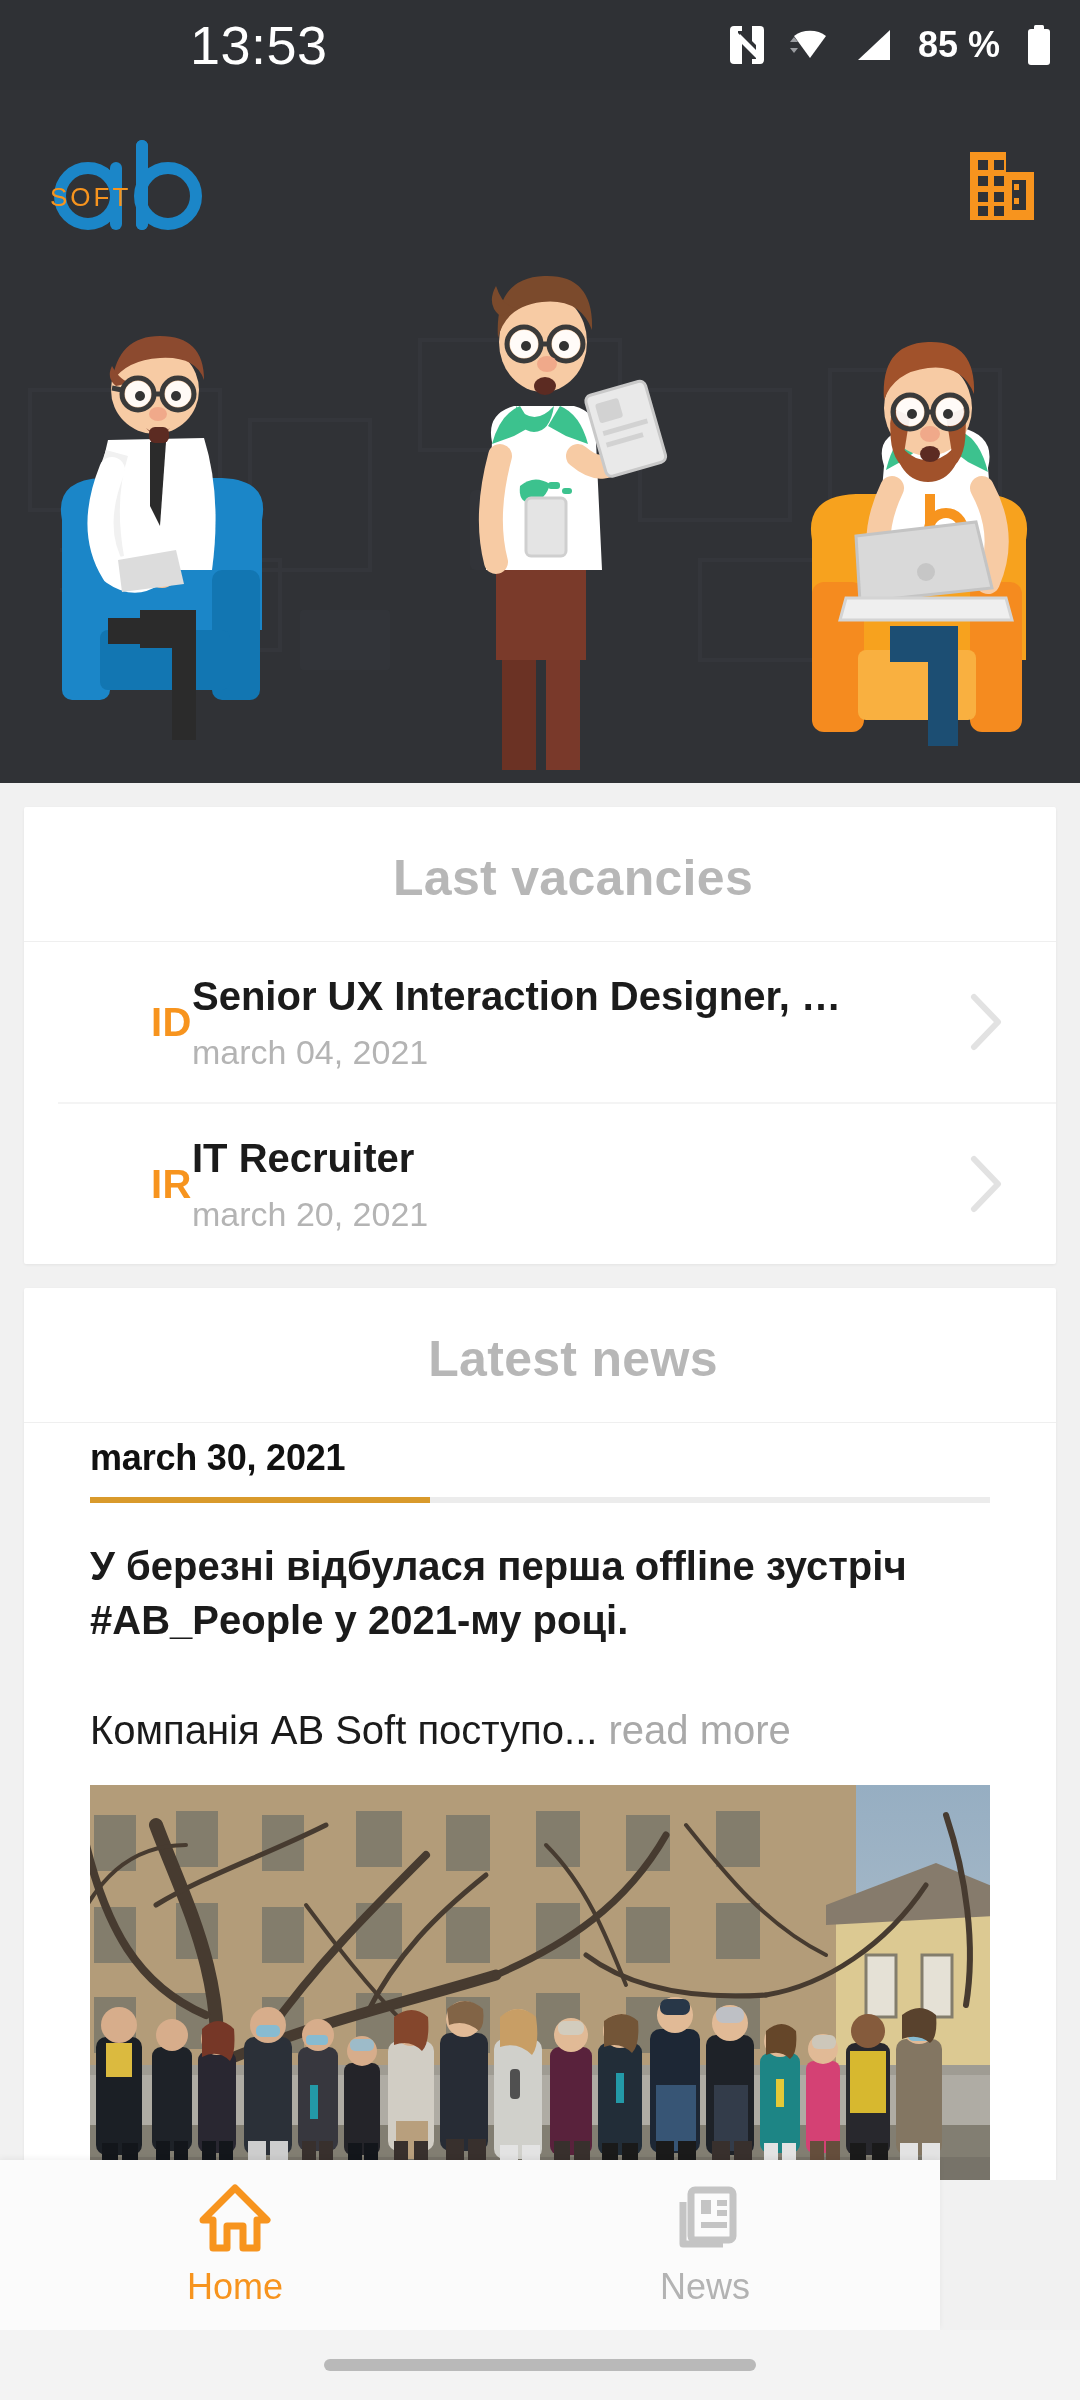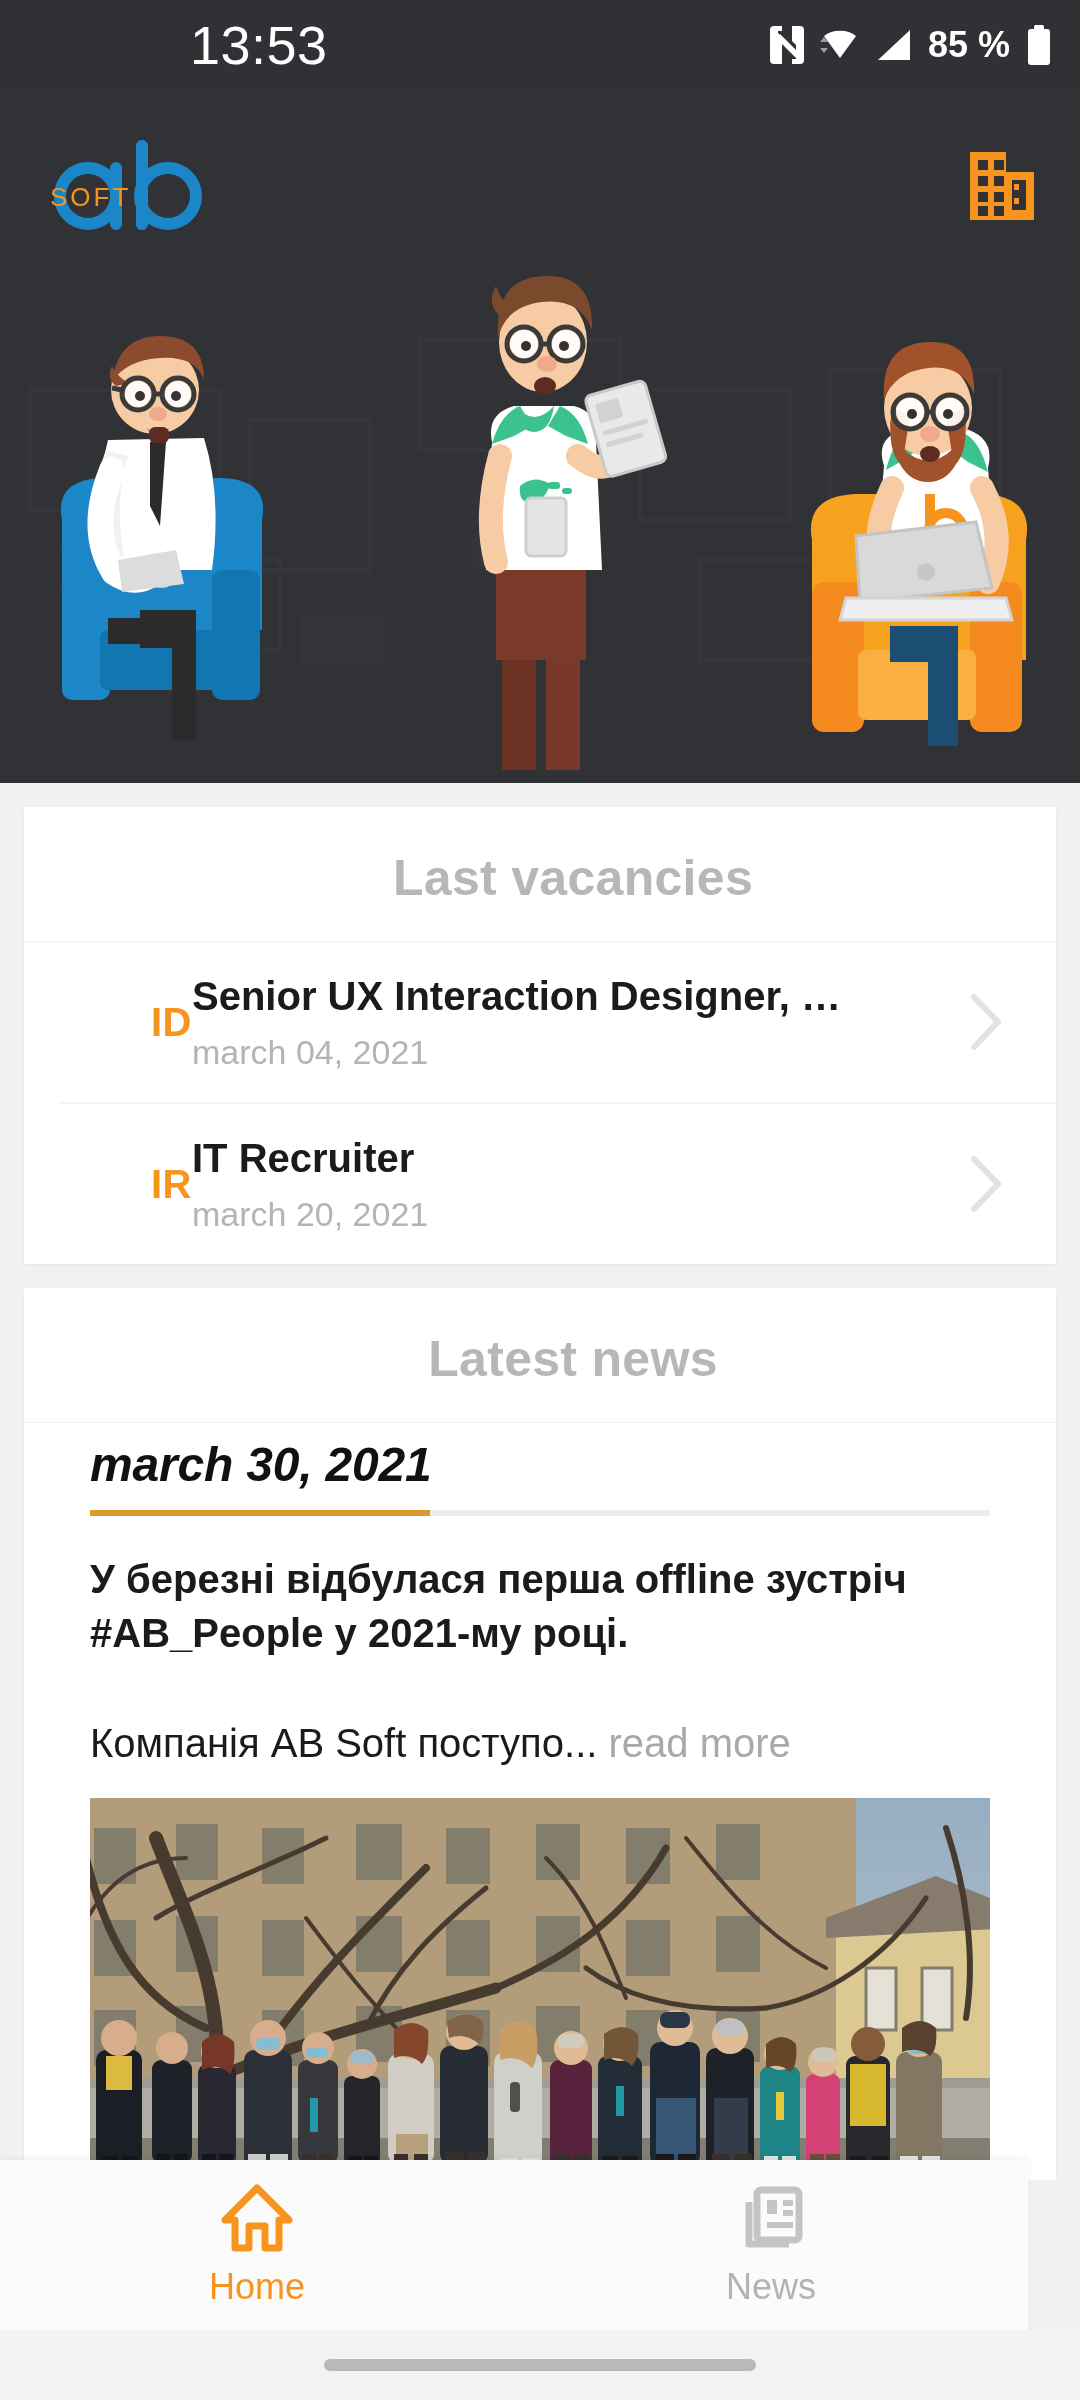--- a/index.html
+++ b/index.html
@@ -16,21 +16,21 @@
     position:absolute; top:0; left:0; width:1080px; height:90px;
     background:#2f3135; display:flex; align-items:center;
     color:#ffffff;
   }
   .status-clock{
     position:absolute; left:190px; top:50%; transform:translateY(-50%);
     font-size:54px; font-weight:500; letter-spacing:0.5px; color:#fff;
   }
   .status-right{
     position:absolute; right:28px; top:50%; transform:translateY(-50%);
-    display:flex; align-items:center; gap:16px;
+    display:flex; align-items:center; gap:26px;
   }
   .nfc-icon{ width:34px;height:38px; }
   .wifi-icon{ width:40px;height:34px; }
   .sig-icon{ width:36px;height:34px; }
   .batt-pct{ font-size:36px; font-weight:600; color:#fff; letter-spacing:0px;}
   .batt-icon{ width:26px;height:40px; }
 
   
   .hero{
     position:absolute; top:90px; left:0; width:1080px; height:693px;
@@ -83,23 +83,22 @@
     color:#b4b4b4; font-size:34px; font-weight:400; margin-top:14px;
   }
   .chev{ flex:0 0 70px; display:flex; justify-content:center; align-items:center;}
   .chev svg{ width:38px; height:58px; }
 
   .row-divider{ height:2px; background:#f4f4f4; margin-left:34px; }
 
   
   .news-body{ padding:0 66px 0 66px; }
   .news-date{
-    color:#111111; font-size:48px; font-weight:700; letter-spacing:-.2px;
+    color:#111111; font-size:36px; font-weight:700; letter-spacing:-.2px;
     padding-top:14px;
-    font-style:italic;
   }
   .news-underline{ position:relative; height:6px; margin-top:18px; background:#ececec; }
   .news-underline i{
     position:absolute; left:0; top:0; height:6px; width:340px; background:#d99a2b;
     display:block;
   }
   .news-para{
     color:#1b1b1b; font-size:40px; line-height:1.35; margin-top:36px;
     font-weight:700;
   }
@@ -108,21 +107,21 @@
   }
   .read-more{ color:#a9a9a9; }
   .news-photo{
     margin:28px 66px 0 66px; height:420px; position:relative; overflow:hidden;
     background:#8a8274;
   }
   .news-photo svg{ position:absolute; inset:0; width:100%; height:100%; }
 
   
   .bottomnav{
-    position:absolute; bottom:70px; left:0; width:1028px; height:170px;
+    position:absolute; bottom:70px; left:0; width:940px; height:170px;
     background:#fbfbfb; display:flex; align-items:center;
     box-shadow:0 -2px 6px rgba(0,0,0,.05);
   }
   .navitem{
     flex:1 1 33.33%; display:flex; flex-direction:column;
     align-items:center; justify-content:center; gap:12px;
   }
   .navitem .nlabel{ font-size:36px; }
   .navitem.active .nlabel{ color:#f7941e; }
   .navitem .nlabel{ color:#b3b3b3; }

